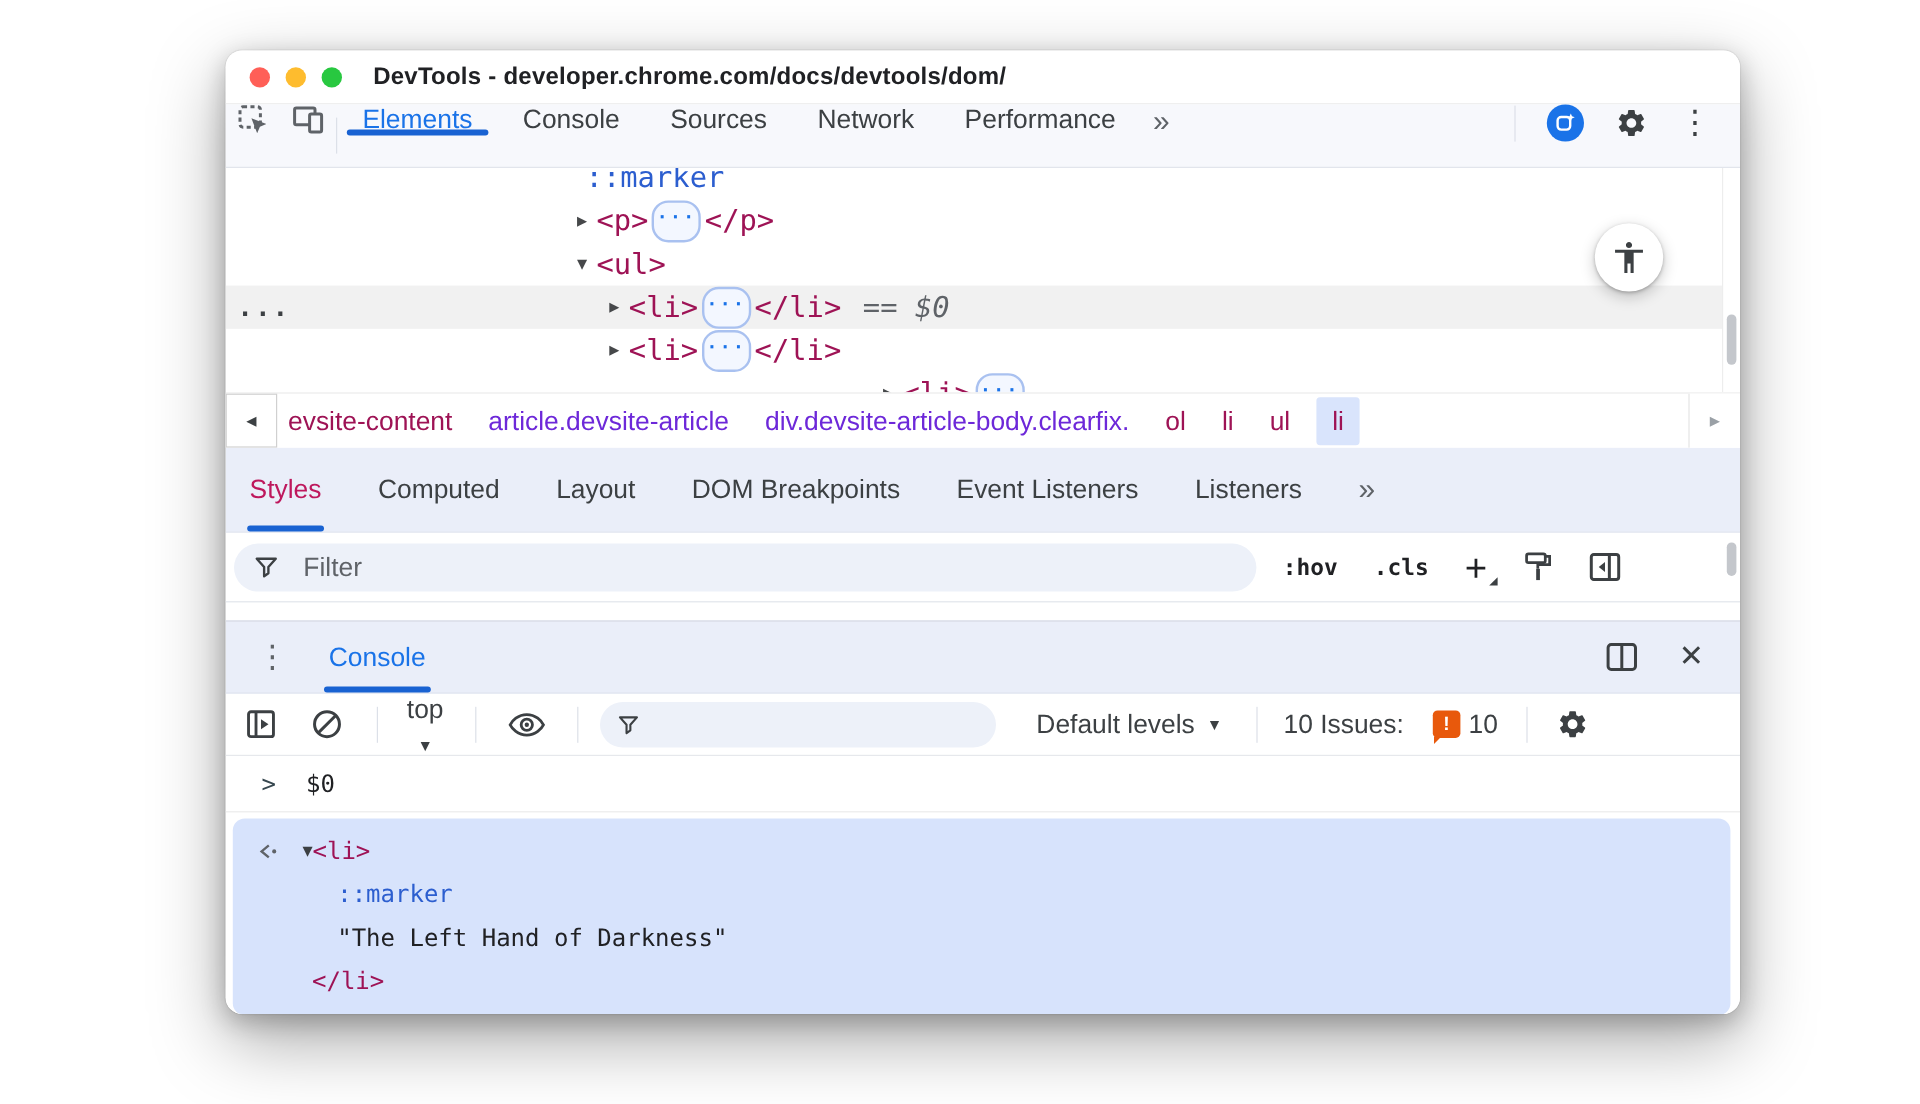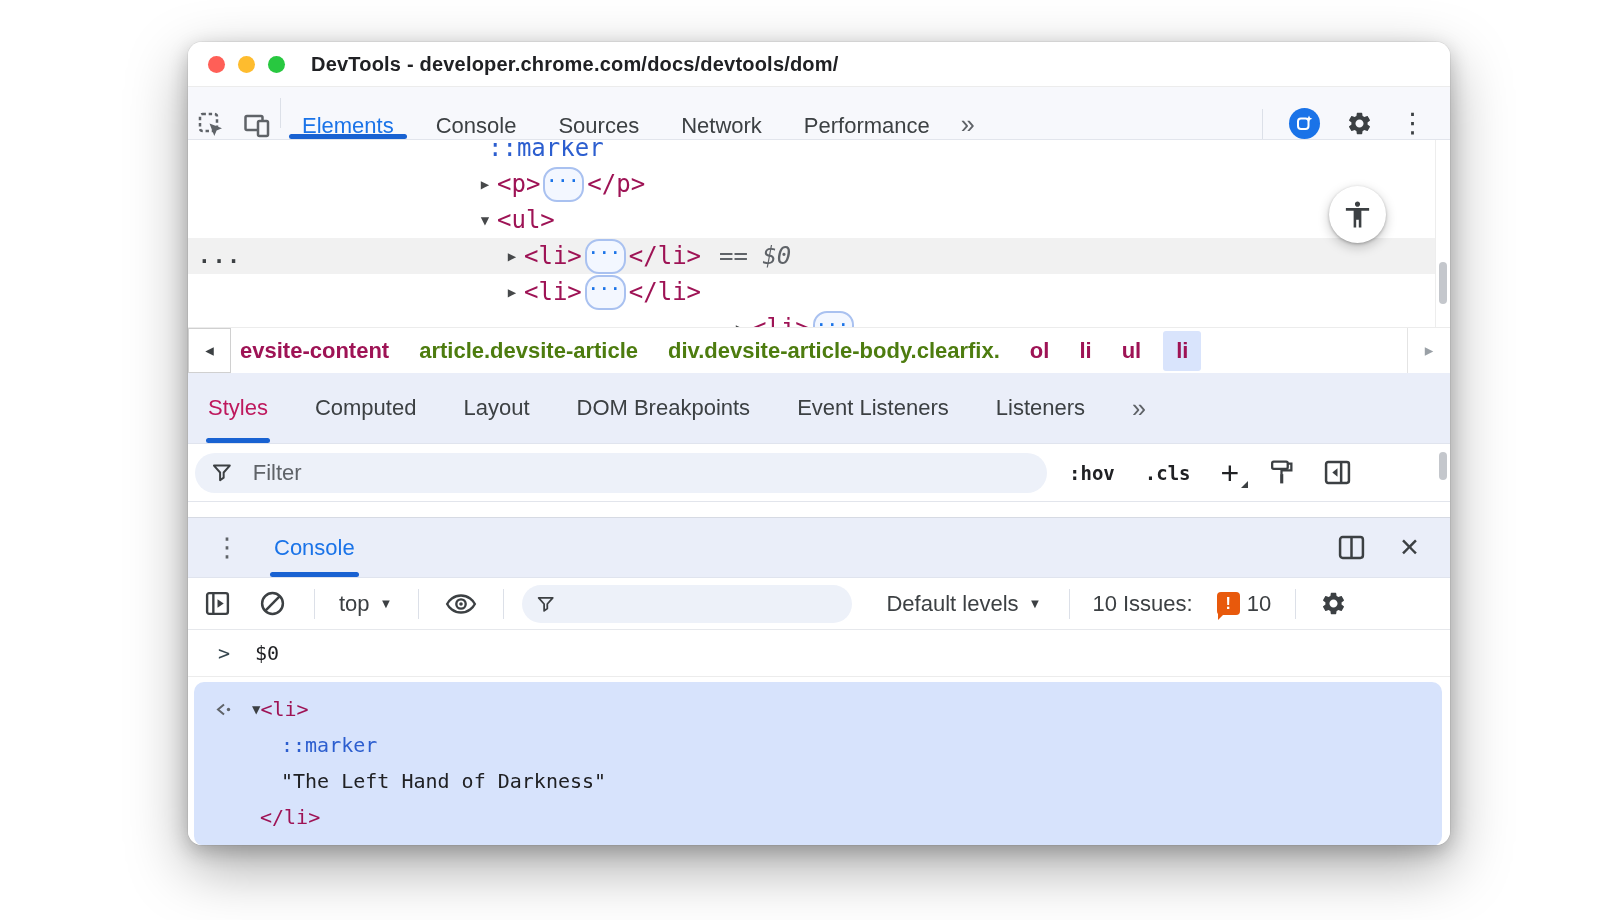--- a/index.html
+++ b/index.html
@@ -12,21 +12,21 @@
     background:#fff;border-radius:14px;overflow:hidden;
     box-shadow:0 22px 60px rgba(0,0,0,.34),0 6px 20px rgba(0,0,0,.22),0 0 0 1px rgba(0,0,0,.05);
   }
   
   .titlebar{height:44px;display:flex;align-items:center;background:#fff;border-bottom:1px solid #ececec;}
   .lights{display:flex;gap:13px;padding-left:20px;}
   .light{width:17px;height:17px;border-radius:50%;}
   .light.red{background:#ff5f57;}.light.yellow{background:#febc2e;}.light.green{background:#28c840;}
   .title{margin-left:26px;font-size:20px;font-weight:bold;color:#202124;letter-spacing:.2px;}
   
-  .main-toolbar{height:52px;background:#f7f8fc;border-bottom:1px solid #e2e5ec;display:flex;align-items:flex-end;}
+  .main-toolbar{height:52px;background:#f7f8fc;border-bottom:1px solid #e2e5ec;display:flex;align-items:flex-start;}
   .tb-ico{width:46px;display:flex;align-items:center;justify-content:center;}
   .vdiv{width:1px;background:#dce0e8;height:30px;align-self:center;}
   .tab{display:flex;align-items:center;padding:0 16px;margin:0 5px;font-size:22px;color:#3c4043;position:relative;}
   .tab.active{color:#1a73e8;}
   .tab.active::after{content:"";position:absolute;left:3px;right:3px;bottom:0;height:5px;border-radius:4px;background:#1962d2;}
   .more-tabs{display:flex;align-items:center;font-size:25px;color:#5f6368;padding:0 10px;letter-spacing:2px;}
   .tb-right{margin-left:auto;display:flex;align-items:center;gap:26px;padding-right:24px;}
   .ai-circle{width:31px;height:31px;border-radius:50%;background:#1a73e8;display:flex;align-items:center;justify-content:center;}
   .kebab{font-size:27px;color:#3c4043;line-height:1;}
   
@@ -48,24 +48,24 @@
   .fab{position:absolute;left:1141px;top:46px;width:57px;height:57px;border-radius:50%;background:#fff;
     box-shadow:0 1px 3px rgba(0,0,0,.25),0 4px 12px rgba(0,0,0,.22);
     display:flex;align-items:center;justify-content:center;}
   .dom-scroll-track{position:absolute;right:0;top:0;width:14px;height:100%;border-left:1px solid #ededed;background:#fff;}
   .dom-scroll-thumb{position:absolute;right:3px;top:122px;width:8px;height:42px;background:#c4c7cc;border-radius:4px;}
   
   .crumb-bar{height:45px;background:#fff;display:flex;align-items:center;font-size:22px;position:relative;}
   .crumb-nav{width:43px;height:45px;box-sizing:border-box;border:1px solid #d0d0d0;background:#fff;
     display:flex;align-items:center;justify-content:center;font-size:17px;color:#3c4043;flex:none;}
   .crumb-nav.right{position:absolute;right:0;top:0;border:none;border-left:1px solid #e4e4e4;color:#9aa0a6;}
-  .crumb{margin-left:30px;white-space:nowrap;font-weight:bold;}
+  .crumb{margin-left:30px;white-space:nowrap;}
   .crumb:first-of-type{margin-left:9px;}
   .c-tag{color:#9e1355;}
-  .c-class{color:#4d7c0f;}
+  .c-class{color:#6d28d9;}
   .crumb.sel{background:#d9e4fc;padding:7px 13px;border-radius:3px;margin-left:22px;}
   
   .styles-tabs{height:70px;background:#eaeef9;display:flex;align-items:stretch;padding-left:20px;
     font-size:22px;color:#3c4043;border-bottom:1px solid #e0e4ee;}
   .stab{display:flex;align-items:center;margin-right:47px;position:relative;}
   .stab.active{color:#be185d;}
   .stab.active::after{content:"";position:absolute;left:-2px;right:-2px;bottom:0;height:5px;border-radius:4px;background:#1962d2;}
   .smore{display:flex;align-items:center;font-size:25px;color:#5f6368;letter-spacing:2px;}
   
   .filter-row{height:57px;background:#fff;display:flex;align-items:center;border-bottom:1px solid #e2e5ec;position:relative;}
@@ -305,21 +305,21 @@
         <path d="M13 9 l6 4 -6 4 z" fill="#3c4043"></path>
       </svg>
     </span>
     <span class="ct-ico" style="margin-left:28px;">
       <svg width="27" height="27" viewBox="0 0 26 26">
         <circle cx="13" cy="13" r="10" fill="none" stroke="#3c4043" stroke-width="2.4"></circle>
         <line x1="6" y1="20" x2="20" y2="6" stroke="#3c4043" stroke-width="2.4"></line>
       </svg>
     </span>
     <span class="ct-div" style="margin-left:28px;"></span>
-    <span class="dd" style="margin-left:24px;">
+    <span class="dd" style="margin-left:24px;flex-direction:column;">
       <span>top</span>
       <span class="caret">▼</span>
     </span>
     <span class="ct-div" style="margin-left:26px;"></span>
     <span class="ct-ico" style="margin-left:26px;">
       <svg width="32" height="24" viewBox="0 0 30 22">
         <path d="M15 3 C8 3 3.5 8 2 11 c1.5 3 6 8 13 8 s11.5 -5 13 -8 c-1.5 -3 -6 -8 -13 -8 z" fill="none" stroke="#3c4043" stroke-width="2.2"></path>
         <circle cx="15" cy="11" r="4.4" fill="none" stroke="#3c4043" stroke-width="2.2"></circle>
         <circle cx="15" cy="11" r="1.7" fill="#3c4043"></circle>
       </svg>

